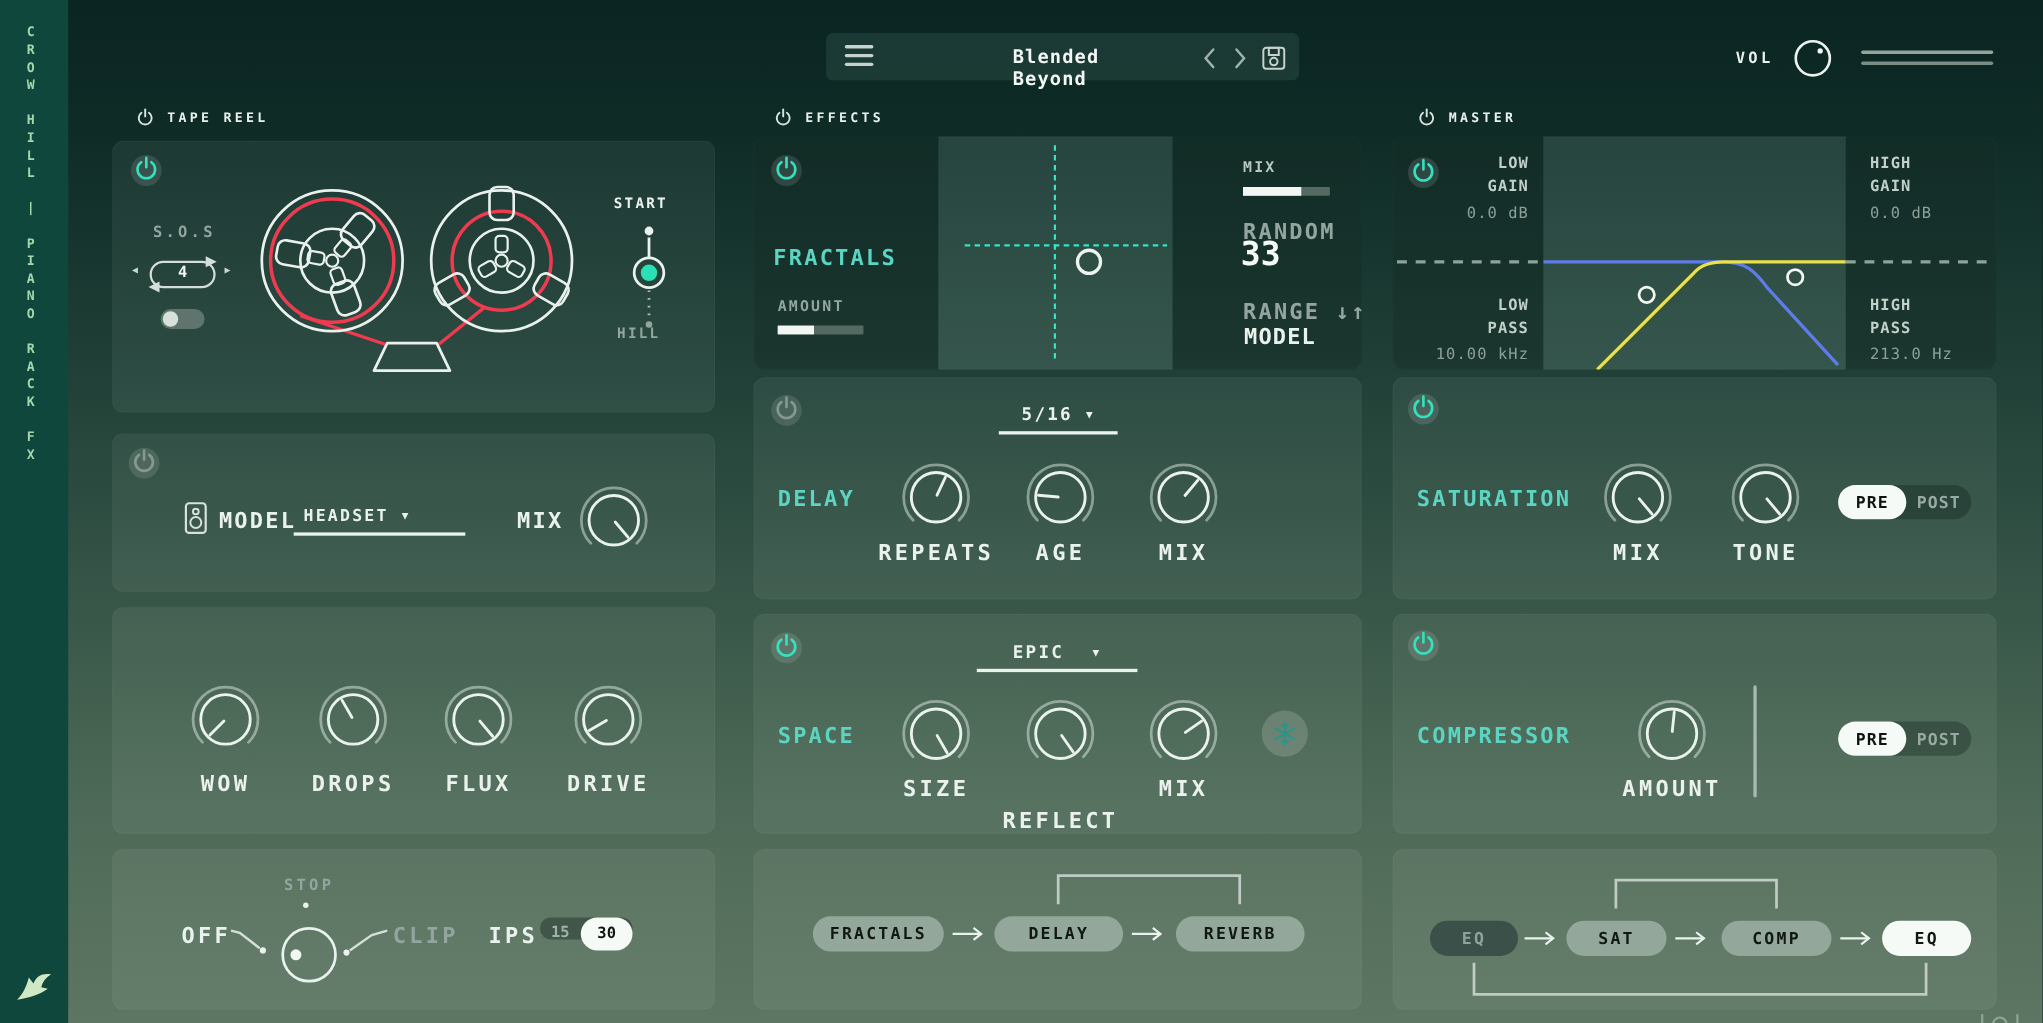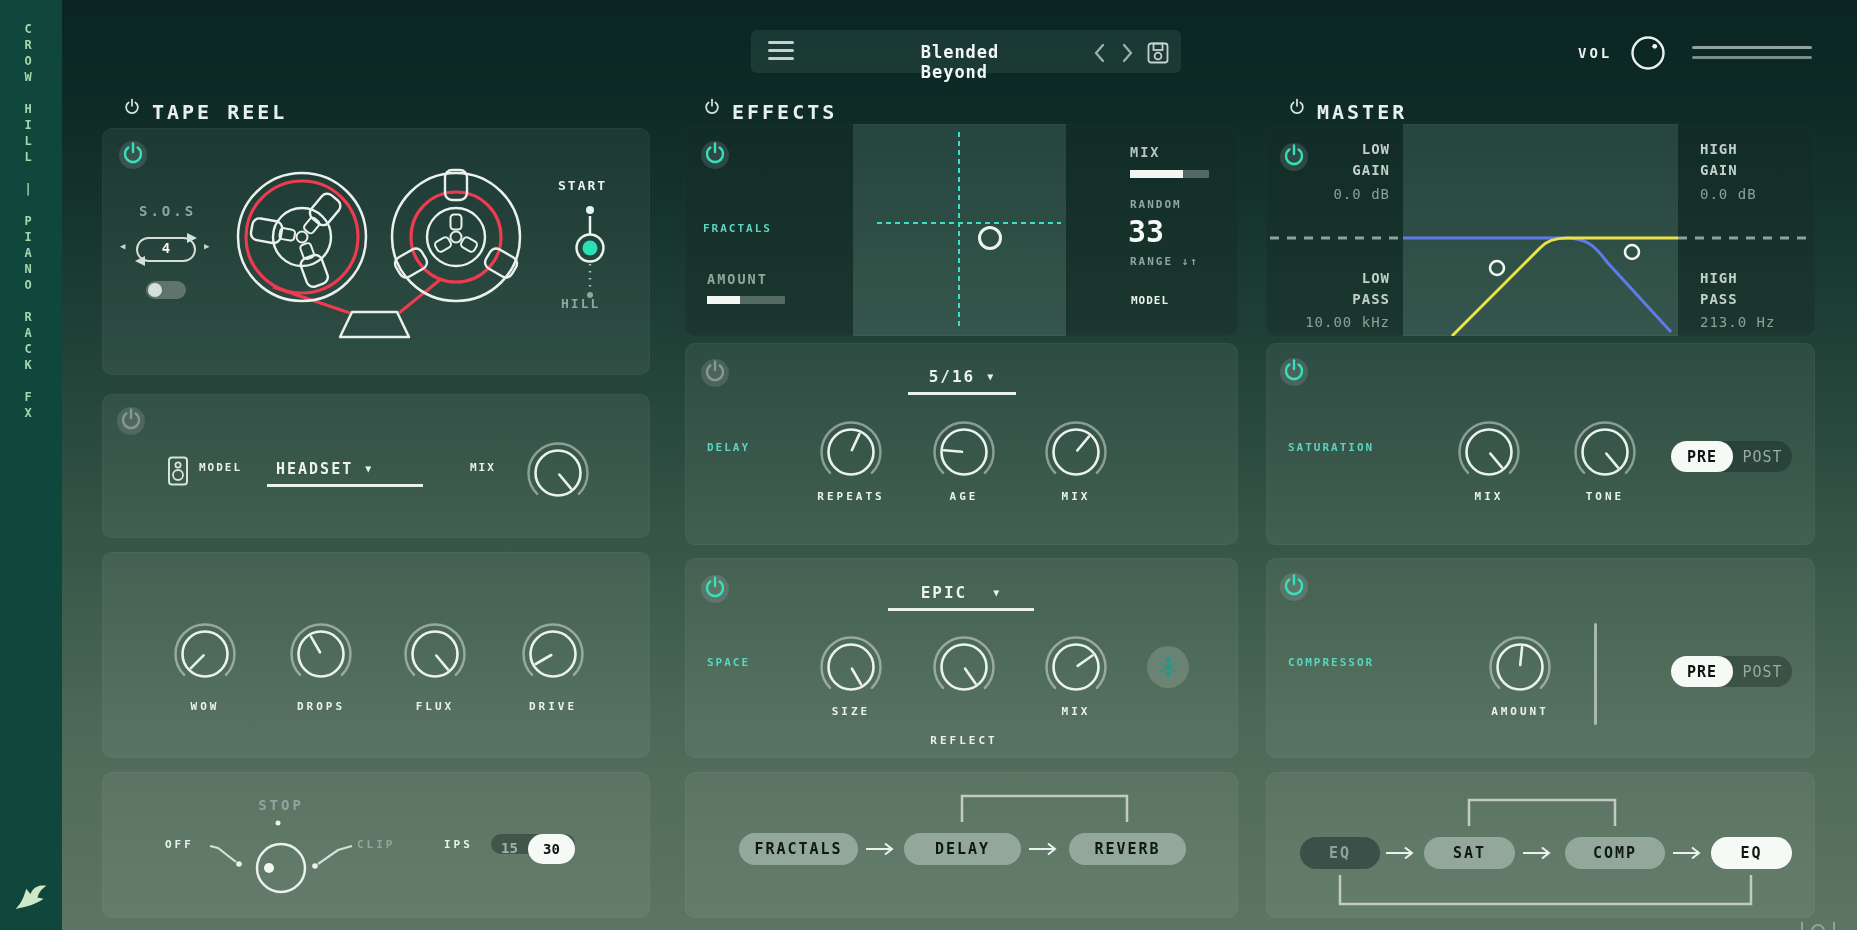--- a/index.html
+++ b/index.html
@@ -4,34 +4,34 @@
 <style>
   html,body{margin:0;padding:0;background:#0A2522;}
   #app{position:relative;width:1857px;height:930px;overflow:hidden;
        font-family:"DejaVu Sans Mono",monospace;
        background:linear-gradient(180deg,#0A2522 0%,#0F2B26 12%,#16352E 24%,#204037 36%,#2C4B40 48%,#395749 60%,#466351 72%,#536D5B 84%,#5D7563 100%);}
   .abs{position:absolute;}
   .ctr{transform:translateX(-50%);}
   .panel{position:absolute;background:rgba(220,240,232,0.065);border-radius:10px;box-shadow:inset 0 0 0 1px rgba(255,255,255,0.035);}
   .strip{position:absolute;background:rgba(3,24,20,0.40);}
   .pad{position:absolute;background:rgba(190,240,225,0.07);}
-  .lbl{font-weight:bold;font-size:11px;color:#EAF2EE;letter-spacing:3px;white-space:nowrap;}
+  .lbl{font-weight:bold;font-size:20px;color:#EAF2EE;letter-spacing:3px;white-space:nowrap;}
   .teal{color:#5BD4C2;}
   .gray{color:#92A69F;}
-  .sec-hd{font-weight:bold;font-size:20px;color:#E8F0EC;letter-spacing:3px;white-space:nowrap;}
+  .sec-hd{font-weight:bold;font-size:12px;color:#E8F0EC;letter-spacing:3px;white-space:nowrap;}
   .slider{position:absolute;height:8px;background:#546961;border-radius:1px;}
   .slider i{display:block;height:100%;background:#F2F7F4;}
   .pill{position:absolute;height:32px;border-radius:16px;display:flex;align-items:center;justify-content:center;
         font-weight:bold;font-size:15px;letter-spacing:2px;background:#93A89B;color:#101814;}
   .pwr{display:block;}
   .knob{position:absolute;width:66px;height:66px;}
   .prepost{position:absolute;width:121px;height:31px;border-radius:16px;background:rgba(8,24,20,0.30);display:flex;align-items:center;}
   .prepost .pre{width:62px;height:31px;border-radius:16px;background:#F6FAF7;color:#0d1411;font-weight:bold;font-size:15px;
         display:flex;align-items:center;justify-content:center;letter-spacing:1px;}
-  .prepost .post{flex:1;text-align:center;color:#98ABA3;font-weight:normal;font-size:15px;letter-spacing:1px;}
+  .prepost .post{flex:1;text-align:center;color:#98ABA3;font-weight:bold;font-size:15px;letter-spacing:1px;}
   .dd{font-weight:bold;font-size:16px;color:#EAF2EE;letter-spacing:2px;white-space:nowrap;}
   .dd .caret{font-size:10px;margin-left:12px;vertical-align:2px;}
   .uline{position:absolute;height:2.5px;background:#EAF2EE;}
   .sidebar{position:absolute;left:0;top:0;width:62px;height:930px;background:#0F473D;}
   .brand{position:absolute;left:21px;top:22px;writing-mode:vertical-rl;text-orientation:upright;
          font-size:12px;font-weight:bold;letter-spacing:2px;color:#A6D6AC;white-space:nowrap;}
   .hbar{position:absolute;left:751px;top:30px;width:430px;height:43px;border-radius:6px;background:rgba(120,170,158,0.14);}
   .ham{position:absolute;left:768px;top:41px;width:26px;height:20px;cursor:pointer;}
   .ham b{position:absolute;left:0;width:26px;height:2.6px;background:#C6D2CC;border-radius:2px;}
   .meterbar{position:absolute;height:3px;border-radius:2px;}
@@ -250,21 +250,21 @@
     <line x1="106" y1="8" x2="106" y2="204" stroke="#35E4C4" stroke-width="2" stroke-dasharray="5 4"></line>
     <line x1="24" y1="99" x2="208" y2="99" stroke="#35E4C4" stroke-width="2" stroke-dasharray="5 4"></line>
     <circle cx="137" cy="114" r="10.5" fill="none" stroke="#ECF4F0" stroke-width="3"></circle>
   </svg>
   <div class="abs lbl" style="left:1130px;top:144px;font-size:13.5px;color:#B9C8C2;letter-spacing:2px">MIX</div>
   <div class="slider" style="left:1130px;top:170px;width:79px">
       <i style="width:67%"></i>
     </div>
   <div class="abs lbl gray" style="left:1130px;top:198px;letter-spacing:2px">RANDOM</div>
   <div class="abs" style="left:1128px;top:214px;font-size:30px;font-weight:bold;color:#F6FAF7">33</div>
-  <div class="abs lbl gray" style="left:1130px;top:255px;letter-spacing:2px">
+  <div class="abs lbl gray" style="left:1130px;top:271px;letter-spacing:2px">
     <span>RANGE</span> <span>↓↑</span>
   </div>
   <div class="abs lbl" style="left:1131px;top:294px;letter-spacing:1px">MODEL</div>
 
   <div class="panel" style="left:685px;top:343px;width:553px;height:202px"></div>
   <span class="pwr abs" style="left:700px;top:358px"><svg width="30" height="30" viewBox="0 0 30 30">
         <circle cx="15" cy="15" r="14" fill="rgba(255,255,255,.12)"></circle>
     <path d="M10.4,7.5A8,8 0 1 0 19.6,7.5" fill="none" stroke="#87998F" stroke-width="2.4" stroke-linecap="round"></path>
     <line x1="15" y1="3.5" x2="15" y2="12" stroke="#87998F" stroke-width="2.4" stroke-linecap="round"></line>
       </svg></span>

